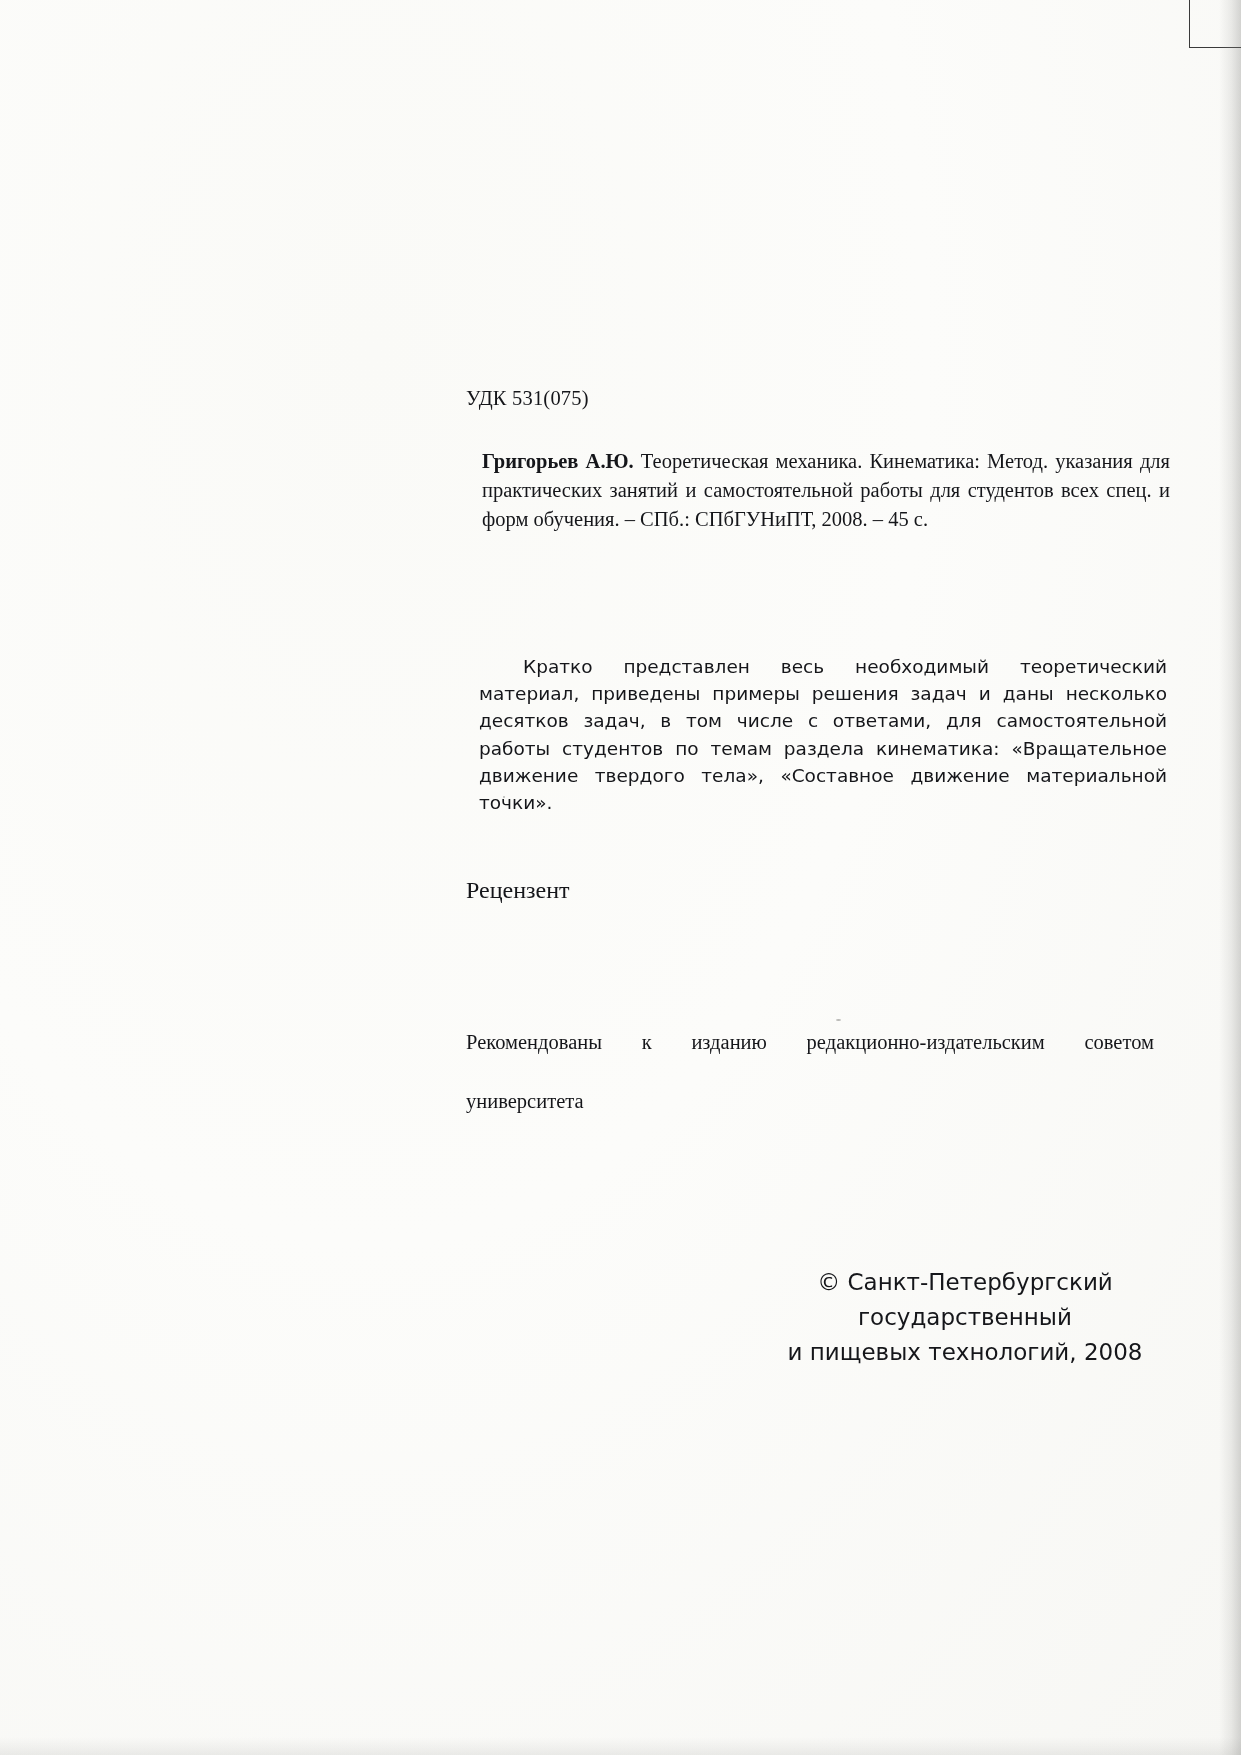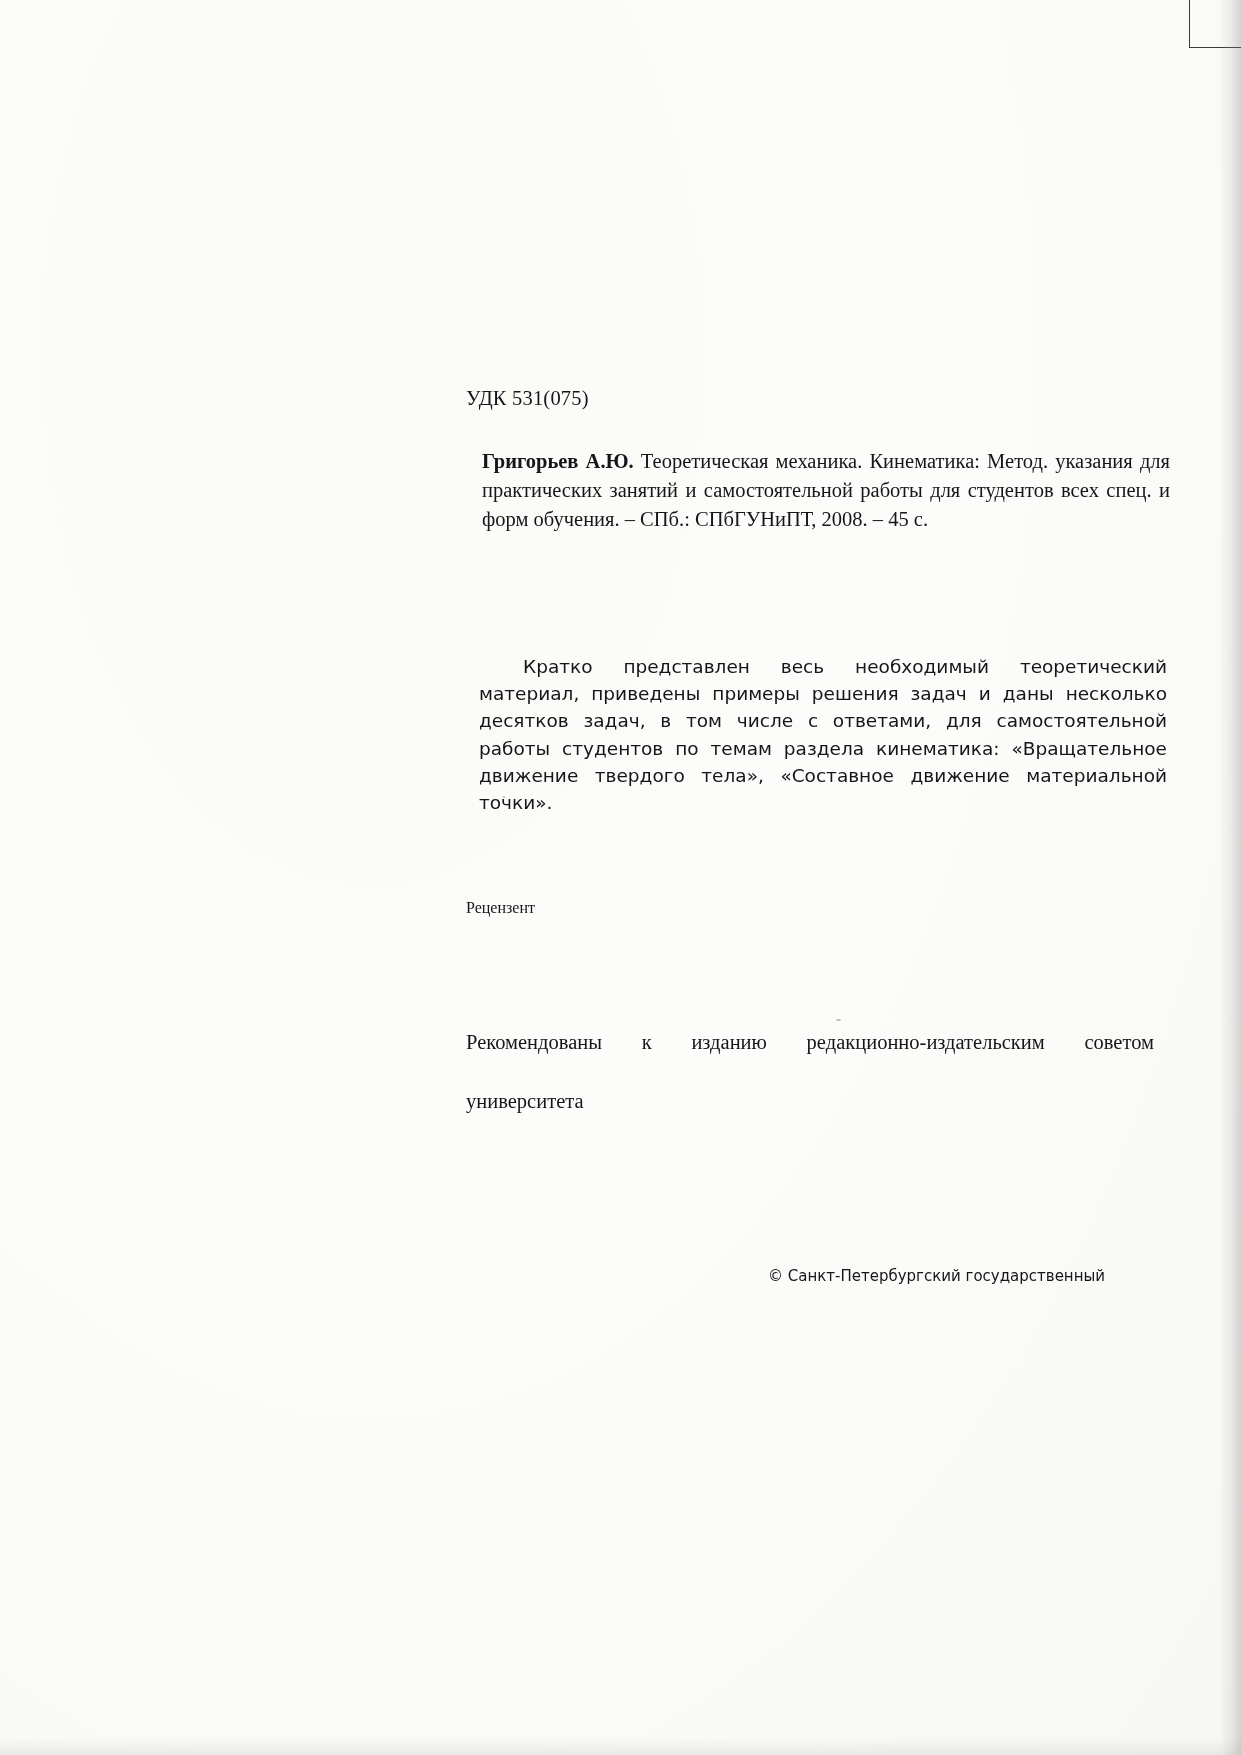--- a/index.html
+++ b/index.html
@@ -101,23 +101,23 @@
     text-align: justify;
     text-indent: 44px;
     font-family: "DejaVu Sans", sans-serif;
     font-size: 18.5px;
     margin-left: 13px;
   }
 
   .reviewer {
     position: absolute;
     left: 0;
-    top: 896px;
+    top: 873px;
     width: 688px;
-    font-size: 16px;
+    font-size: 24px;
     line-height: 1.45;
   }
   .reviewer div { white-space: nowrap; }
 
   .recommend {
     position: absolute;
     left: 0;
     top: 1028px;
     width: 688px;
     font-size: 20.5px;
@@ -129,27 +129,27 @@
     text-align: justify;
   }
   .recommend .spread::after {
     content: "";
     display: inline-block;
     width: 100%;
   }
 
   .copyright {
     position: absolute;
-    left: 302px;
+    left: 310px;
     top: 1265px;
     width: 378px;
     font-family: "DejaVu Sans", sans-serif;
-    font-size: 15px;
+    font-size: 23px;
     line-height: 1.52;
-    text-align: left;
+    text-align: center;
   }
 
   .speck {
     position: absolute;
     background: #b9b9b6;
     border-radius: 50%;
     pointer-events: none;
   }
 </style>
 </head>
@@ -175,20 +175,21 @@
       <div>Рецензент</div>
     </div>
 
     <div class="recommend">
       <span class="spread">Рекомендованы   к   изданию   редакционно-издательским   советом</span>
       <span>университета</span>
     </div>
 
     <div class="copyright">
       <div>© Санкт-Петербургский государственный</div>
+      <div>и пищевых технологий, 2008</div>
     </div>
 
   </div>
 
   <div class="speck" style="left:836px; top:1019px; width:5px; height:2px;"></div>
   <div class="speck" style="left:503px; top:796px; width:2px; height:2px;"></div>
 
   <div class="scan-edge-right"></div>
   <div class="scan-edge-bottom"></div>
 </div>

